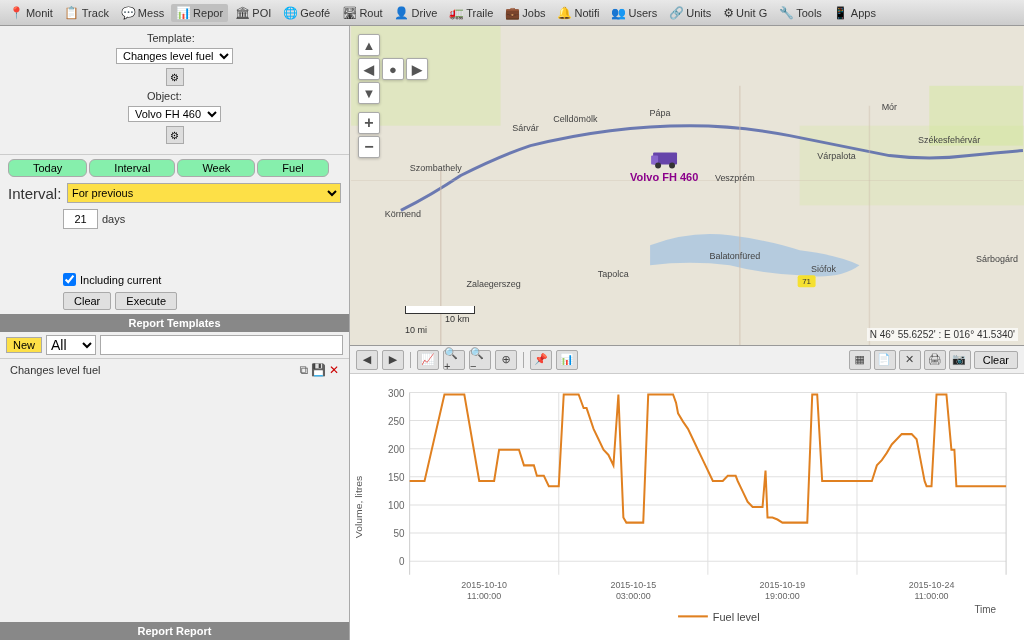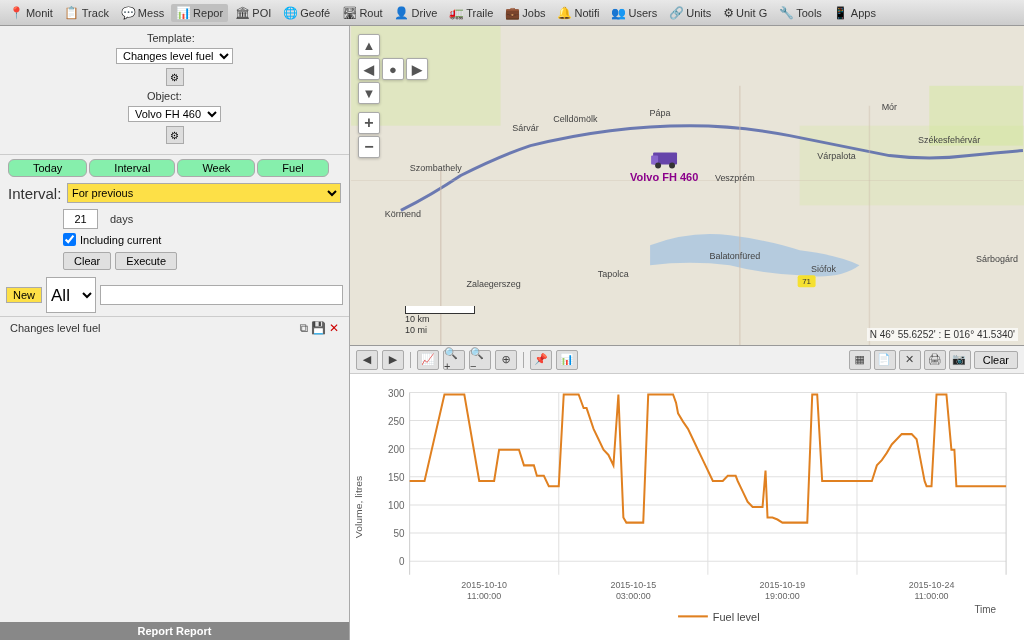--- a/index.html
+++ b/index.html
@@ -109,35 +109,36 @@
       height: 20px;
       font-size: 11px;
       border: 1px solid #aaa;
       background: #fde047;
       flex: 1;
     }
     .days-row {
       display: flex;
       align-items: center;
       padding: 2px 24px 2px 63px;
-      gap: 12px;
+      gap: 4px;
     }
     .days-input {
       width: 35px;
       height: 20px;
       font-size: 11px;
       border: 1px solid #aaa;
       text-align: center;
     }
     .days-label { font-size: 11px; color: #333; }
     .checkbox-row {
       display: flex;
       align-items: center;
       padding: 2px 8px 2px 63px;
       gap: 4px;
+      margin-top: 40px;
     }
     .action-buttons {
       display: flex;
       gap: 4px;
       padding: 4px 8px 4px 63px;
     }
     .action-btn {
       padding: 2px 10px;
       font-size: 11px;
       background: #e0e0e0;
@@ -164,22 +165,22 @@
       border-bottom: 1px solid #ccc;
     }
     .template-new-btn {
       padding: 1px 6px;
       font-size: 11px;
       background: #fde047;
       border: 1px solid #aaa;
       cursor: pointer;
     }
     .template-filter-select {
-      height: 36px;
-      font-size: 17px;
+      height: 20px;
+      font-size: 14px;
       border: 1px solid #aaa;
       background: white;
       width: 50px;
     }
     .template-search {
       flex: 1;
       height: 20px;
       font-size: 11px;
       border: 1px solid #aaa;
       padding: 0 3px;
@@ -464,20 +465,21 @@
     <div class="checkbox-row">
       <input type="checkbox" checked="" style="">
       <span>Including current</span>
     </div>
 
     <div class="action-buttons">
       <button class="action-btn">Clear</button>
       <button class="action-btn">Execute</button>
     </div>
 
+    <div class="section-header">Report Templates</div>
 
     <div class="templates-toolbar">
       <button class="template-new-btn">New</button>
       <select class="template-filter-select">
         <option>All</option>
       </select>
       <input class="template-search" type="text" style="">
     </div>
 
     <div class="template-list">
@@ -556,21 +558,21 @@
         </div>
         <div class="map-btn">▼</div>
         <div style="height:4px;"></div>
         <div class="map-btn" style="font-size:16px;">+</div>
         <div class="map-btn" style="font-size:16px;">−</div>
       </div>
 
       
       <div class="map-scale">
         <div class="scale-bar"></div>
-        <div style="display:flex; justify-content:space-between; width:70px;">
+        <div style="display:flex; justify-content:space-between; width:70px;margin-left:40px;">
           <span class="scale-label">10 km</span>
         </div>
         <span class="scale-label">10 mi</span>
       </div>
 
       
       <div class="map-coords">N 46° 55.6252' : E 016° 41.5340'</div>
     </div>
 
     <div id="chart-toolbar">

